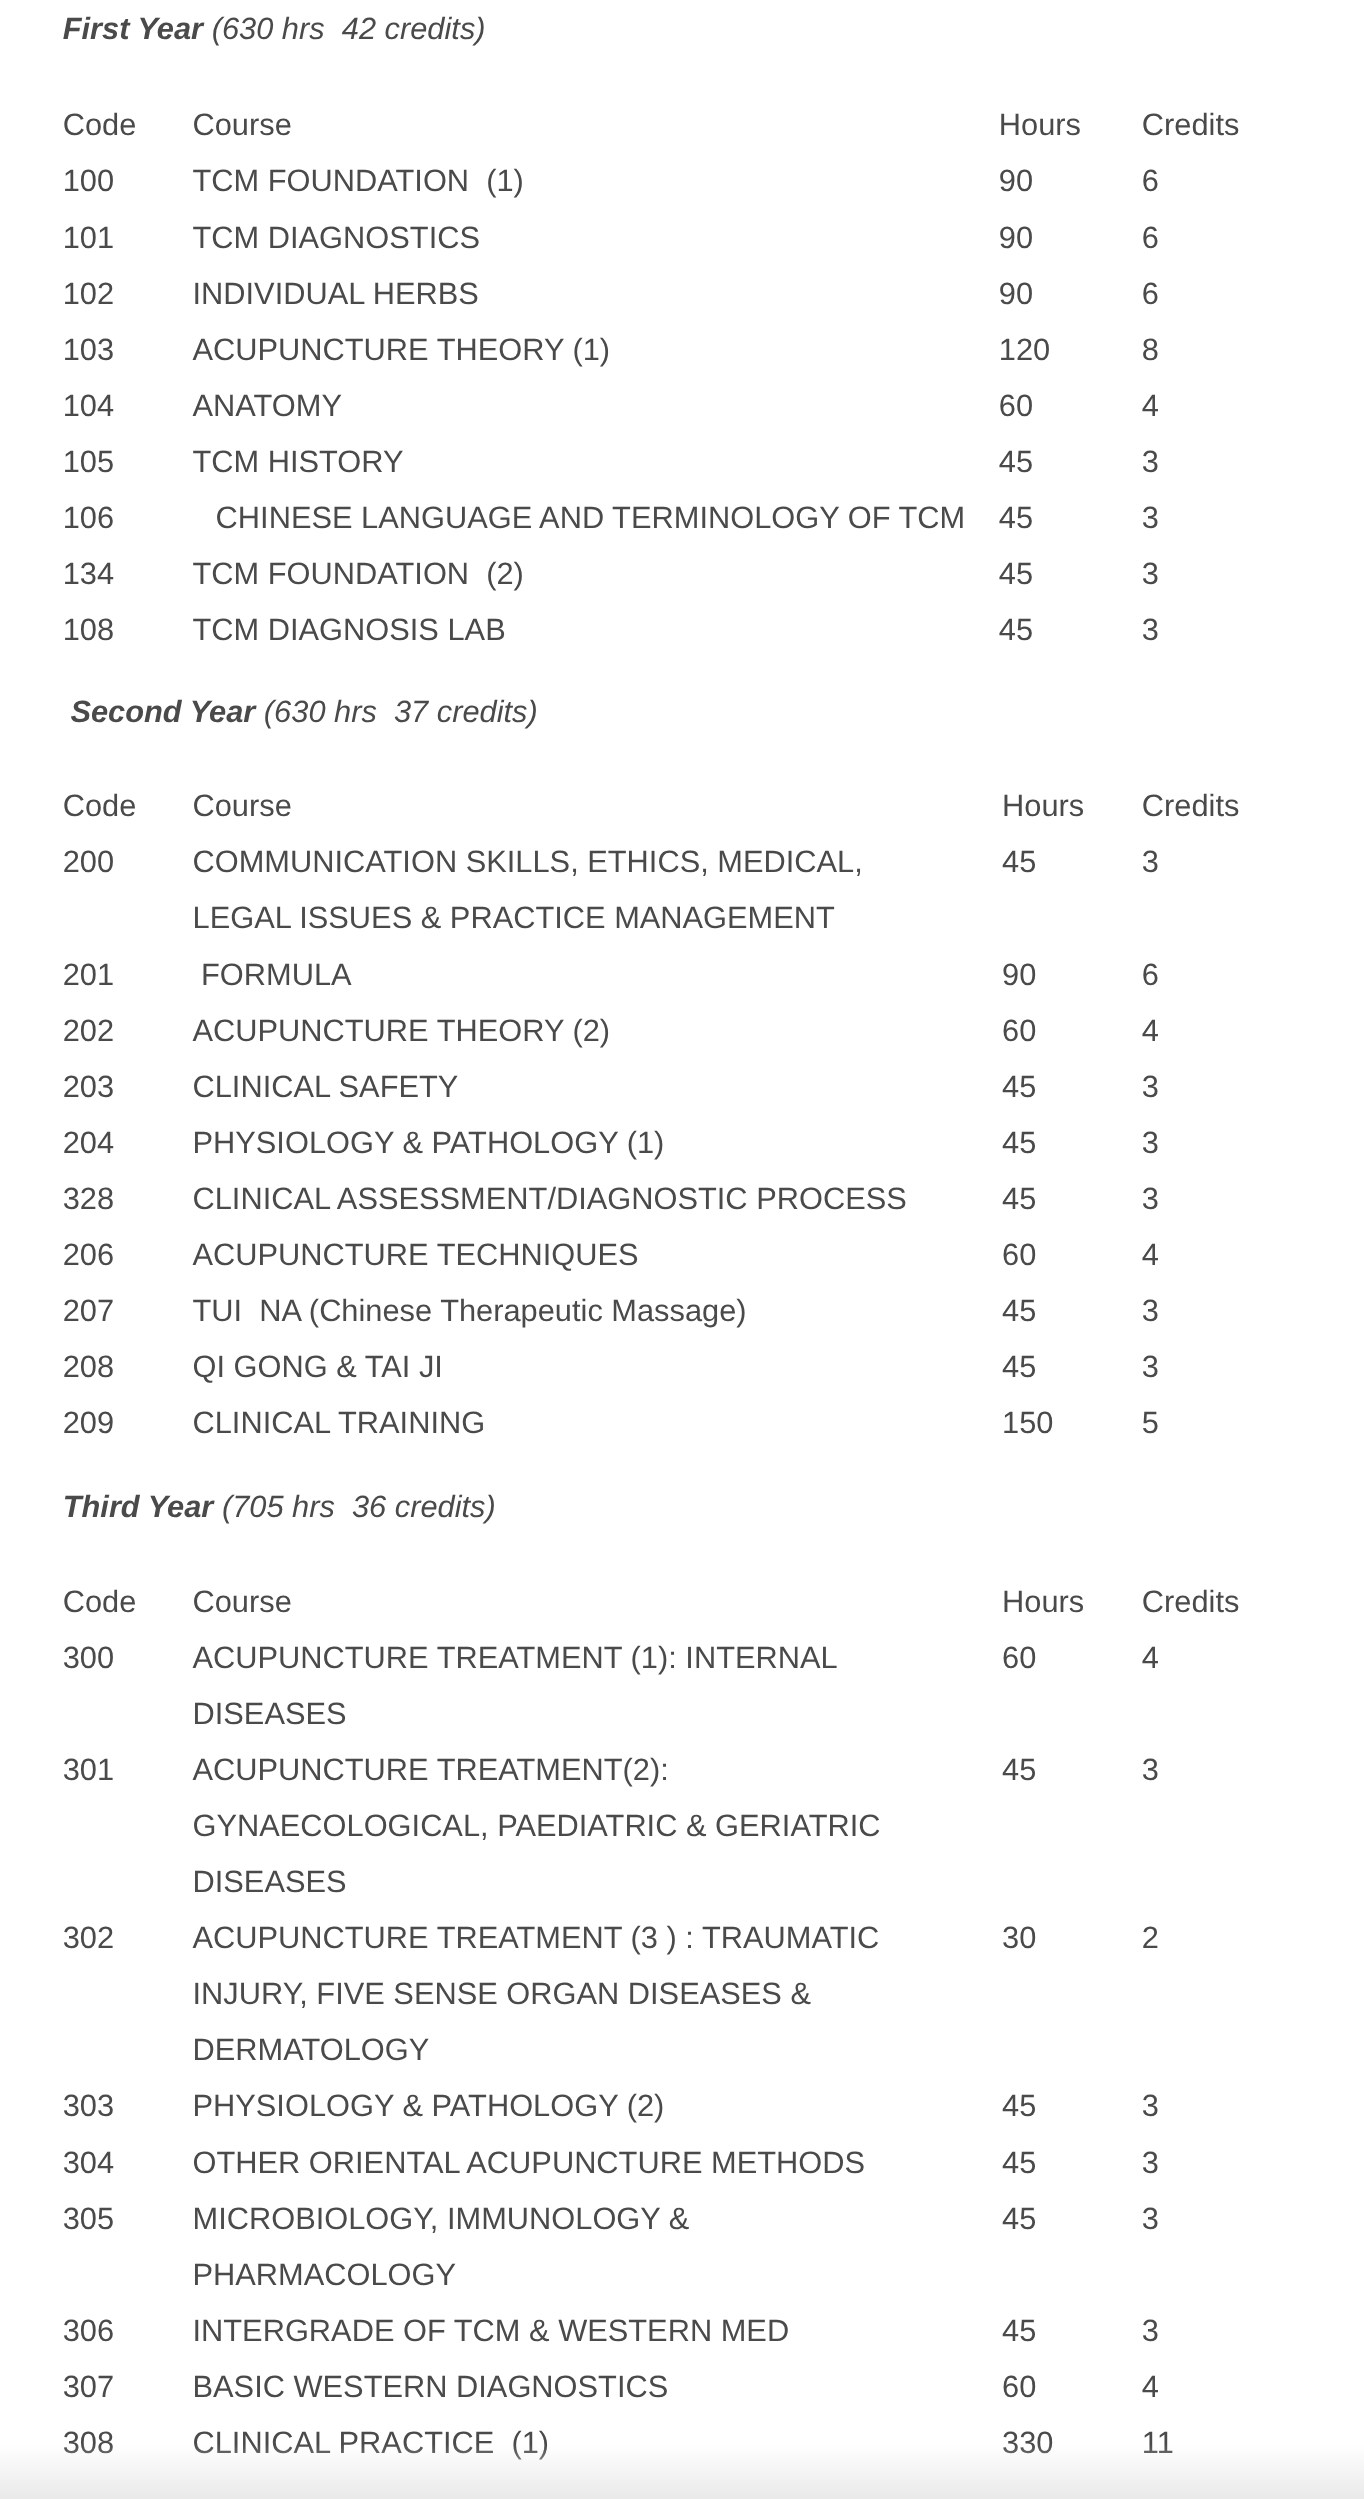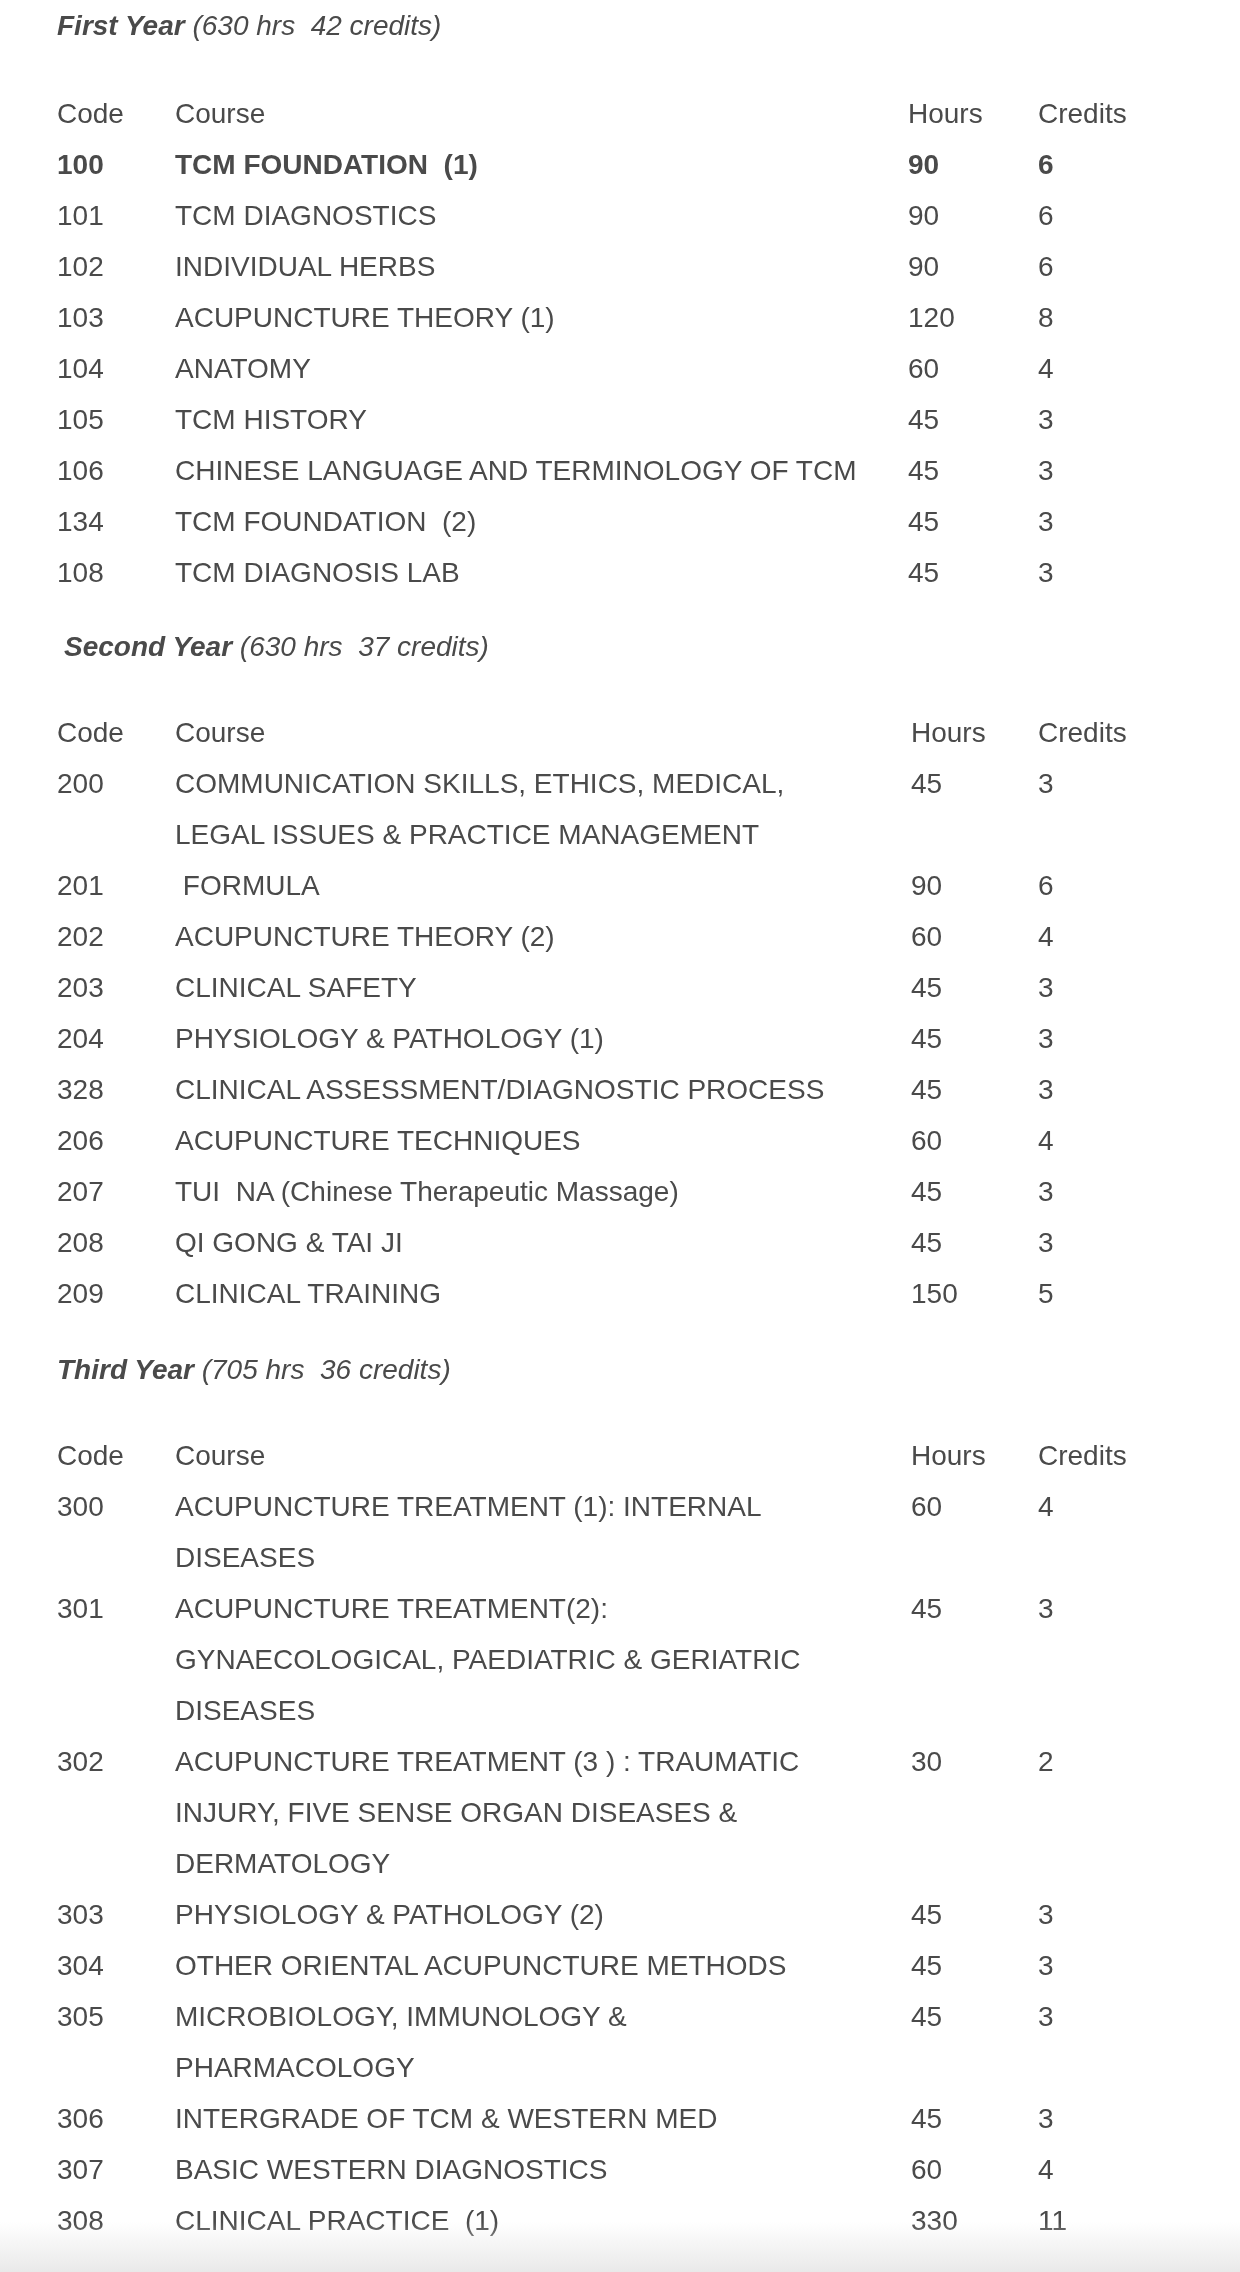--- a/index.html
+++ b/index.html
@@ -36,21 +36,21 @@
 
 <div class="page" id="page">
     <div>
       <div class="year-heading" style="top: 10px;"><span class="y-name">First Year</span><span> (630 hrs  42 credits)</span></div>
       <div class="row" style="top: 88px;">
         <span class="cell c-code">Code</span>
         <span class="cell c-course">Course</span>
         <span class="cell c-hours">Hours</span>
         <span class="cell c-credits">Credits</span>
       </div>
-      <div class="row" style="top: 139px; height: 51px; font-weight: bold;">
+      <div class="row" style="top: 139px; height: 51px;">
         <span class="cell c-code">100</span>
         <span class="cell c-course" style="top: 0px;">TCM FOUNDATION  (1)</span>
         <span class="cell c-hours">90</span>
         <span class="cell c-credits">6</span>
       </div>
       <div class="row" style="top: 190px; height: 51px;">
         <span class="cell c-code">101</span>
         <span class="cell c-course" style="top: 0px;">TCM DIAGNOSTICS</span>
         <span class="cell c-hours">90</span>
         <span class="cell c-credits">6</span>
@@ -74,21 +74,21 @@
         <span class="cell c-credits">4</span>
       </div>
       <div class="row" style="top: 394px; height: 51px;">
         <span class="cell c-code">105</span>
         <span class="cell c-course" style="top: 0px;">TCM HISTORY</span>
         <span class="cell c-hours">45</span>
         <span class="cell c-credits">3</span>
       </div>
       <div class="row" style="top: 445px; height: 51px; padding-left: 16px;">
         <span class="cell c-code">106</span>
-        <span class="cell c-course" style="top: 0px;">CHINESE LANGUAGE AND TERMINOLOGY OF TCM</span>
+        <span class="cell c-course" style="top: 0px; margin-left: 21px;">CHINESE LANGUAGE AND TERMINOLOGY OF TCM</span>
         <span class="cell c-hours">45</span>
         <span class="cell c-credits">3</span>
       </div>
       <div class="row" style="top: 496px; height: 51px;">
         <span class="cell c-code">134</span>
         <span class="cell c-course" style="top: 0px;">TCM FOUNDATION  (2)</span>
         <span class="cell c-hours">45</span>
         <span class="cell c-credits">3</span>
       </div>
       <div class="row" style="top: 547px; height: 51px; padding-left: 20px;">

